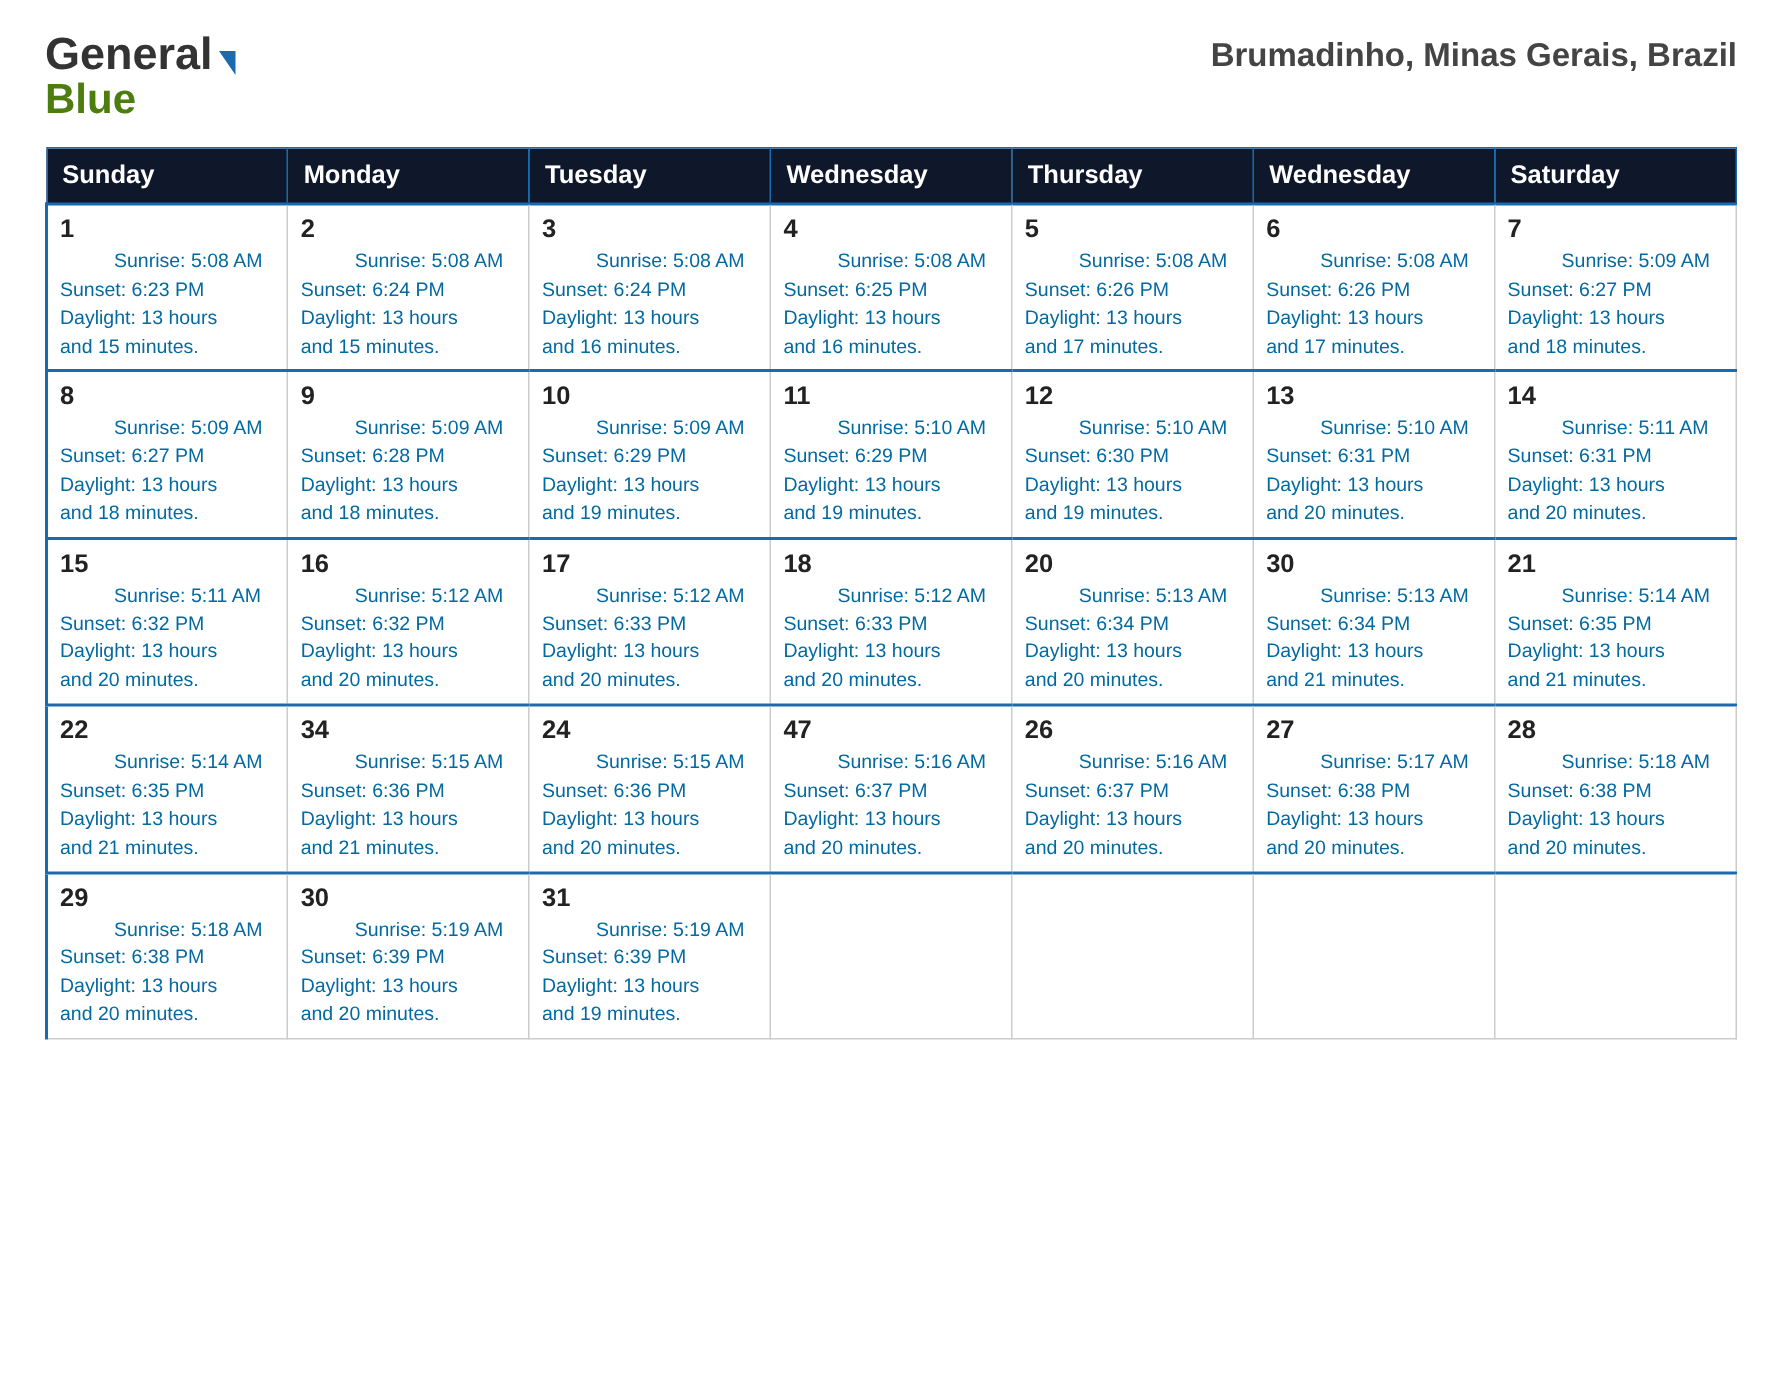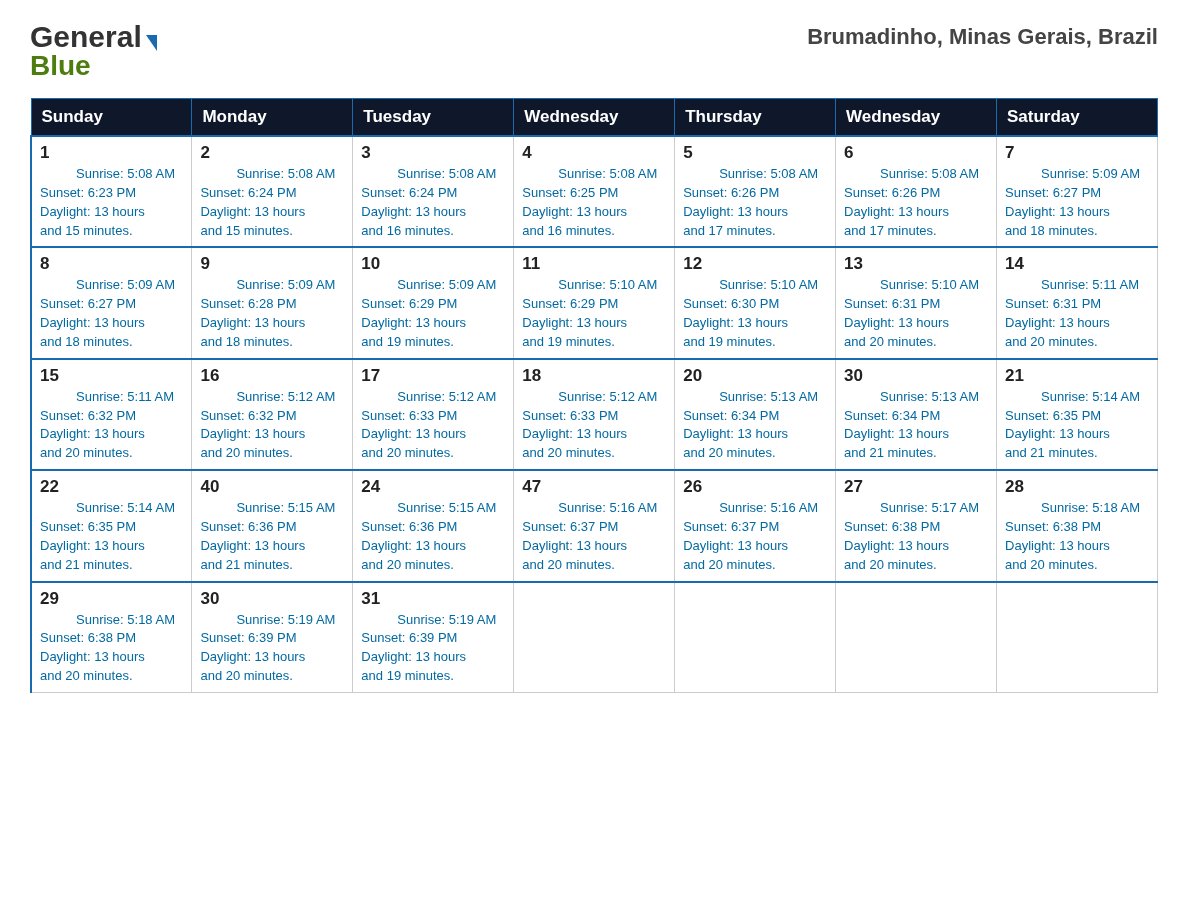--- a/index.html
+++ b/index.html
@@ -208,21 +208,21 @@
         <span class="day-num">21</span>
         <span class="day-info">Sunrise: 5:14 AM<br>Sunset: 6:35 PM<br>Daylight: 13 hours<br>and 21 minutes.</span>
       </td>
       </tr>
       <tr>
         <td>
         <span class="day-num">22</span>
         <span class="day-info">Sunrise: 5:14 AM<br>Sunset: 6:35 PM<br>Daylight: 13 hours<br>and 21 minutes.</span>
       </td>
         <td>
-        <span class="day-num">40</span>
+        <span class="day-num">34</span>
         <span class="day-info">Sunrise: 5:15 AM<br>Sunset: 6:36 PM<br>Daylight: 13 hours<br>and 21 minutes.</span>
       </td>
         <td>
         <span class="day-num">24</span>
         <span class="day-info">Sunrise: 5:15 AM<br>Sunset: 6:36 PM<br>Daylight: 13 hours<br>and 20 minutes.</span>
       </td>
         <td>
         <span class="day-num">47</span>
         <span class="day-info">Sunrise: 5:16 AM<br>Sunset: 6:37 PM<br>Daylight: 13 hours<br>and 20 minutes.</span>
       </td>

